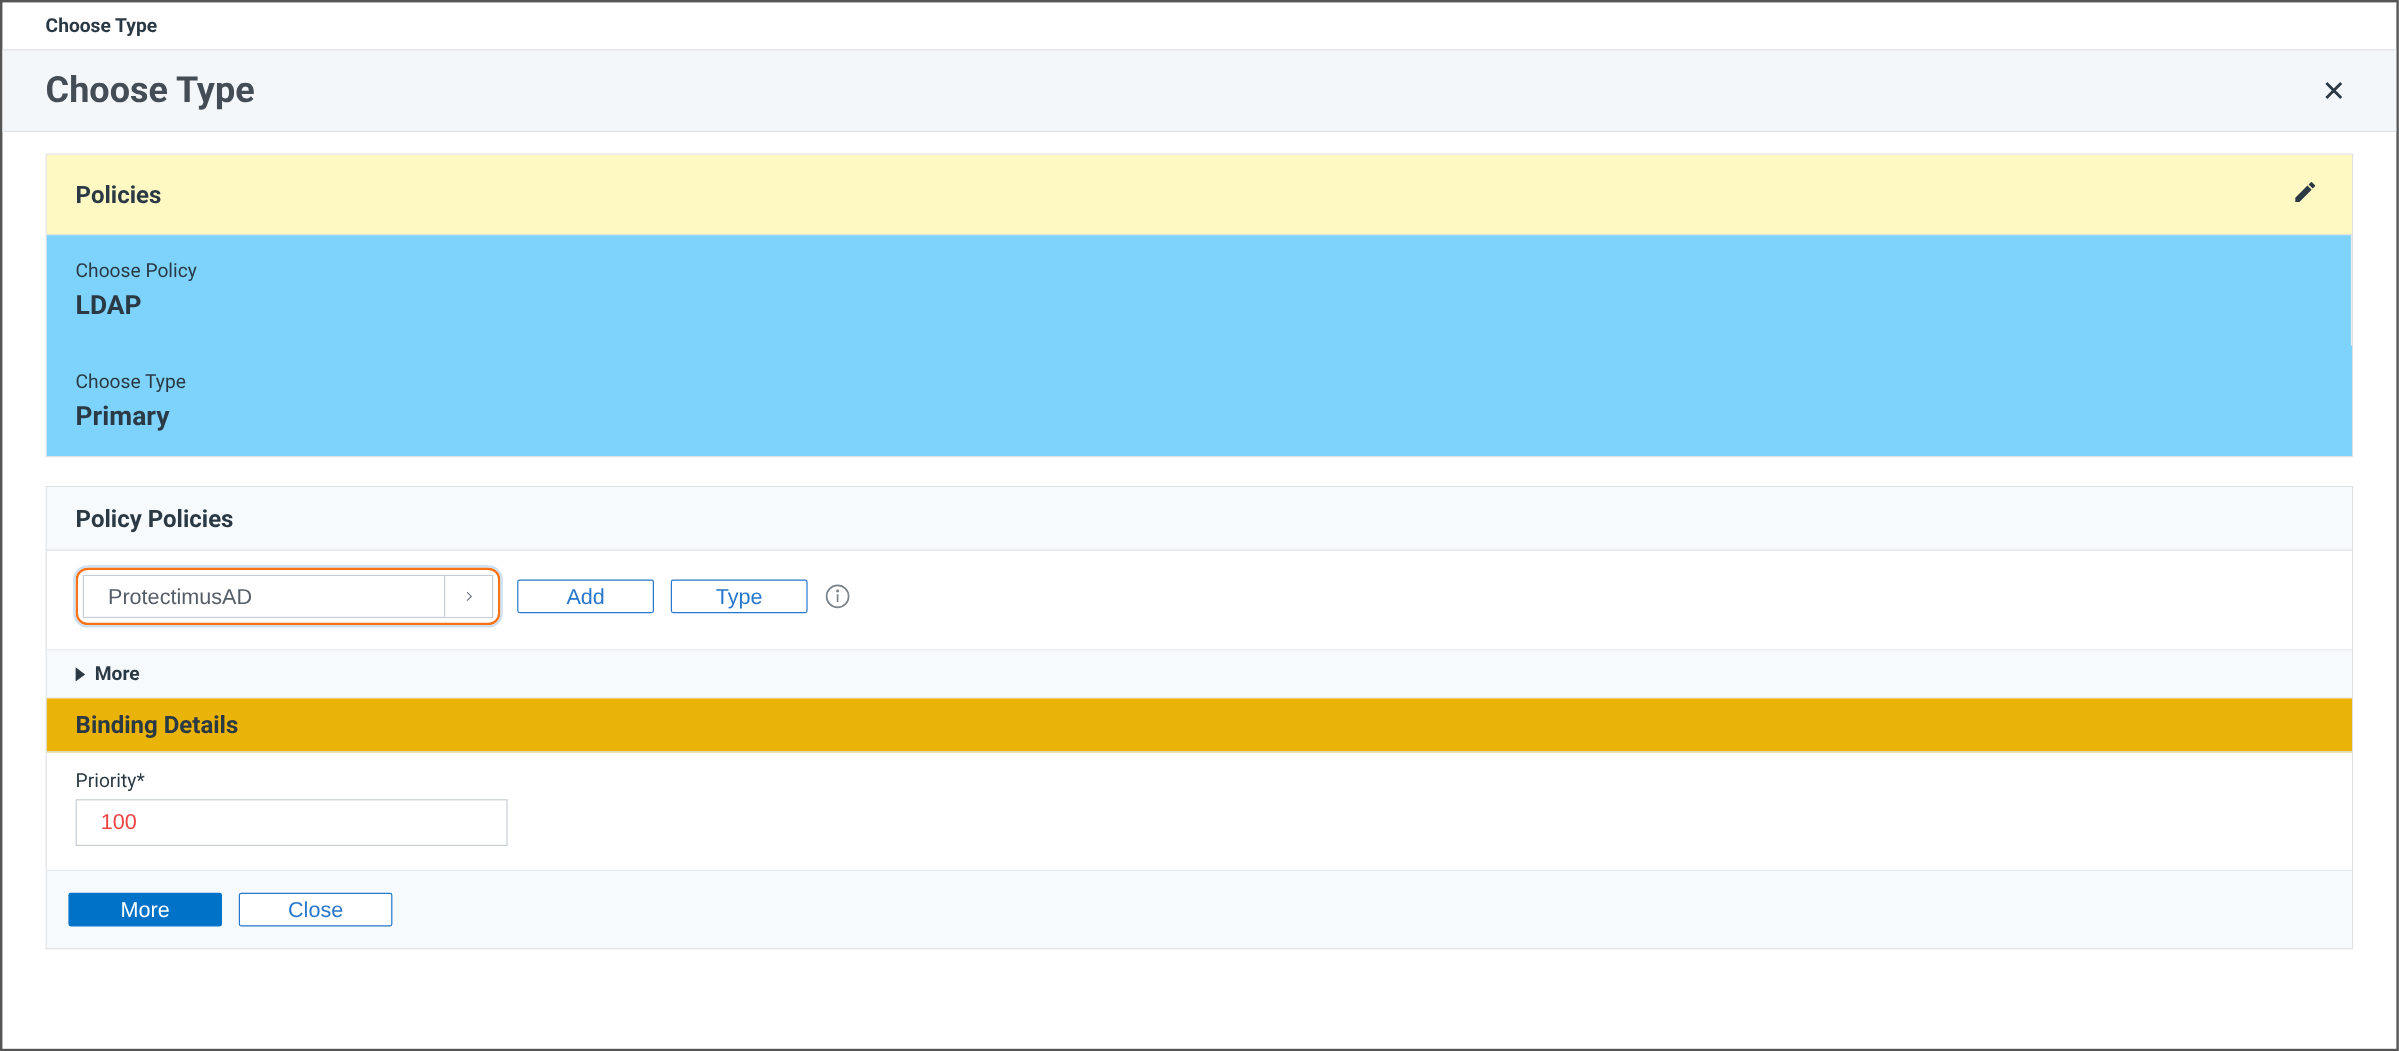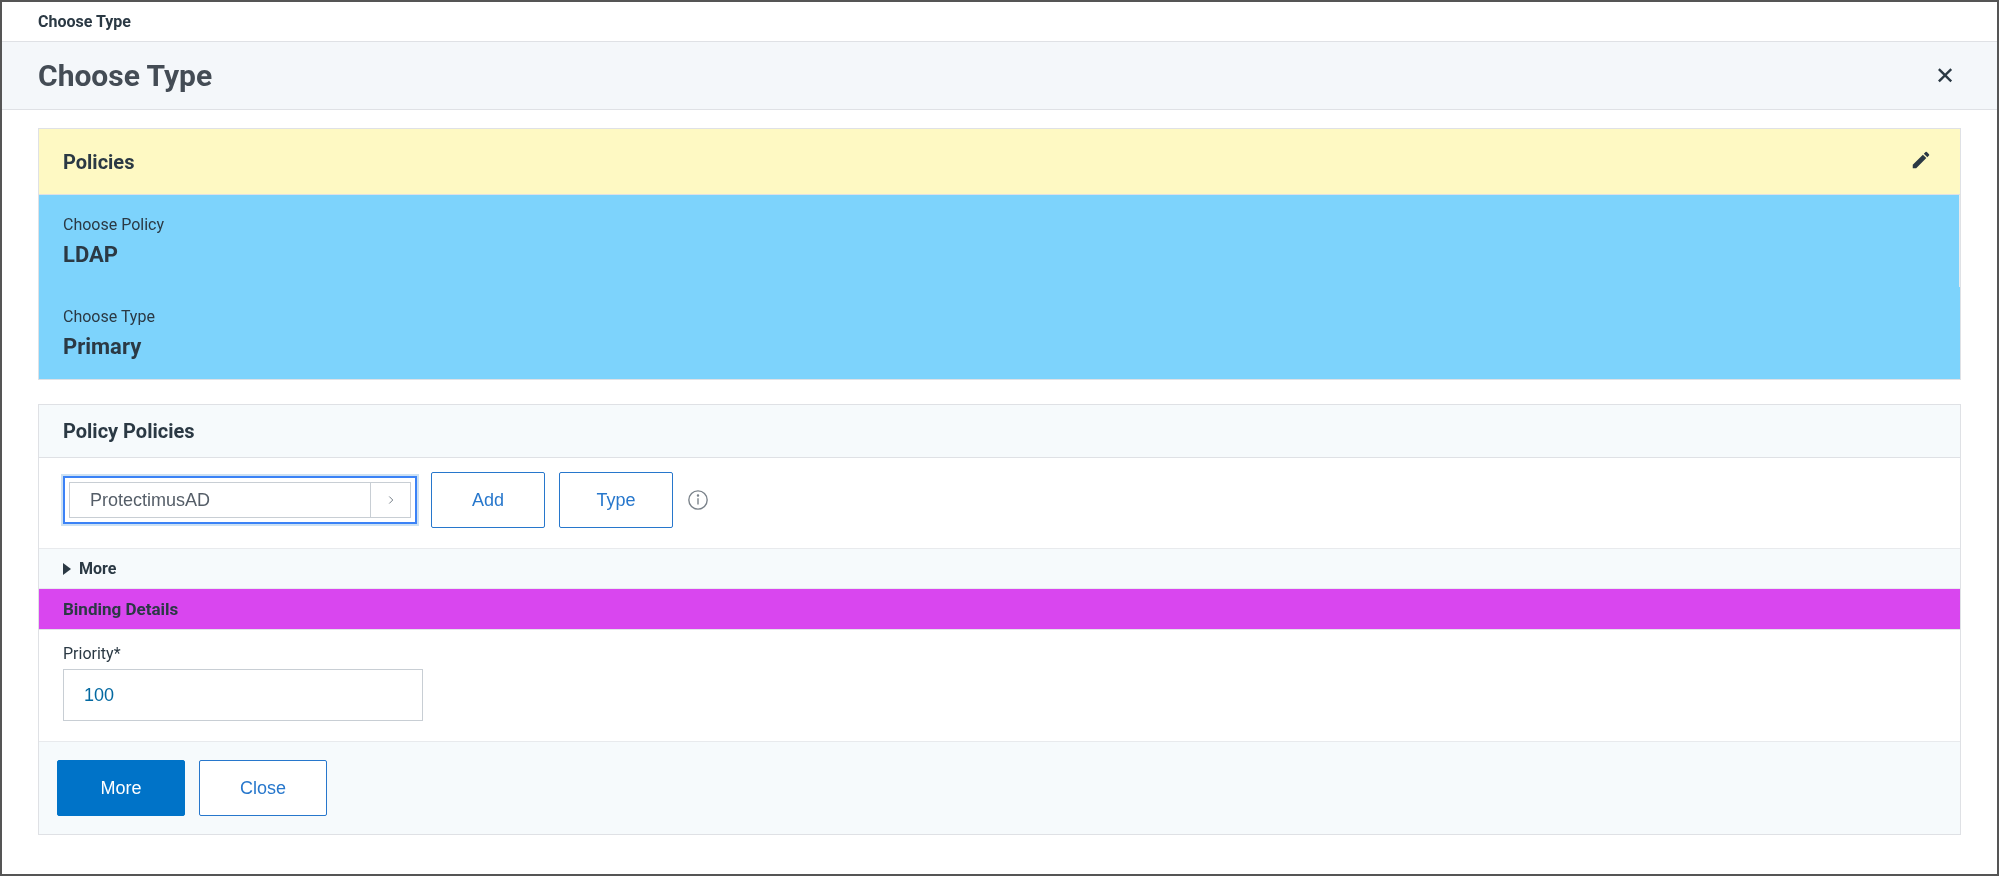--- a/index.html
+++ b/index.html
@@ -119,23 +119,23 @@
       font-size: 16px;
       margin-bottom: 6px;
       color: #2b3944;
     }
     .select-policy-row {
       display: flex;
       align-items: center;
       gap: 14px;
     }
     .select-wrapper-outer {
-      border: 2px solid #3b82f6;
+      border: 2px solid #f97316;
       outline: 2px solid #cce1f3;
-      border-radius: 0;
+      border-radius: 10px;
       padding: 4px;
       display: inline-flex;
       background: #fff;
     }
     .select-wrapper {
       border: 1px solid #c8ced4;
       display: flex;
       align-items: stretch;
       height: 36px;
       background: #fff;
@@ -159,21 +159,21 @@
       background: #fff;
     }
     .select-caret svg {
       width: 14px;
       height: 14px;
       stroke: #606b76;
       stroke-width: 1.5;
       fill: none;
     }
     .btn {
-      height: 56px;
+      height: 28px;
       min-width: 114px;
       padding: 0 20px;
       font-size: 18px;
       border-radius: 2px;
       cursor: pointer;
       display: inline-flex;
       align-items: center;
       justify-content: center;
     }
     .btn-outline {
@@ -209,44 +209,44 @@
       cursor: pointer;
     }
     .more-row .triangle {
       width: 0;
       height: 0;
       border-top: 6px solid transparent;
       border-bottom: 6px solid transparent;
       border-left: 8px solid #2b3944;
     }
     .binding-details-header {
-      background: #d946ef;
+      background: #eab308;
       border-bottom: 1px solid #e1e4e7;
       padding: 10px 24px;
-      font-size: 17px;
+      font-size: 20px;
       font-weight: 700;
       color: #2b3944;
     }
     .priority-section {
       padding: 14px 24px 20px 24px;
       border-bottom: 1px solid #e8eaed;
     }
     .priority-section .f-label {
       display: block;
       font-size: 16px;
       margin-bottom: 6px;
       color: #2b3944;
     }
     .priority-section input {
-      height: 52px;
+      height: 39px;
       width: 360px;
       border: 1px solid #c8ced4;
       padding: 0 20px;
       font-size: 18px;
-      color: #0369a1;
+      color: #ef4444;
     }
     .footer-buttons {
       display: flex;
       align-items: center;
       gap: 14px;
       padding: 18px 18px;
       background: #f6fafc;
     }
     .footer-buttons .btn {
       min-width: 128px;

